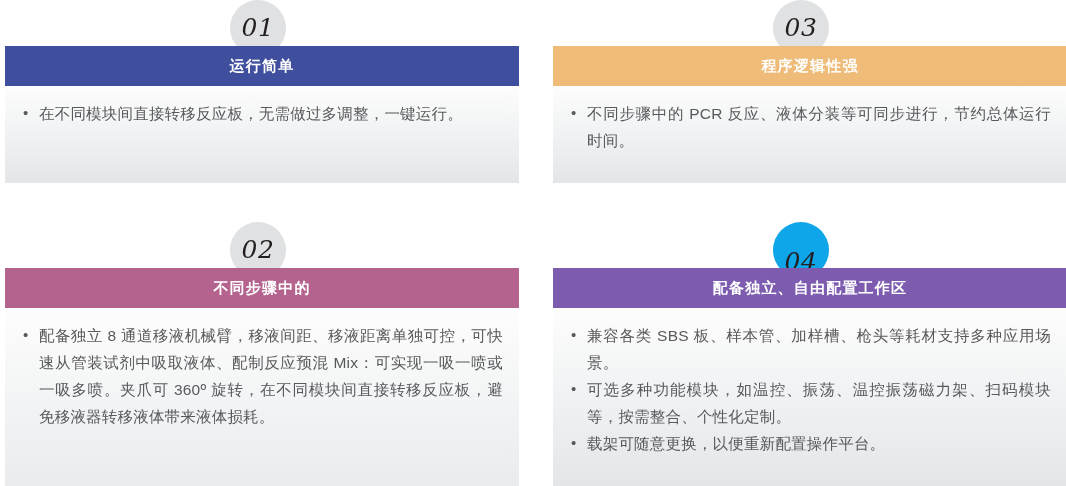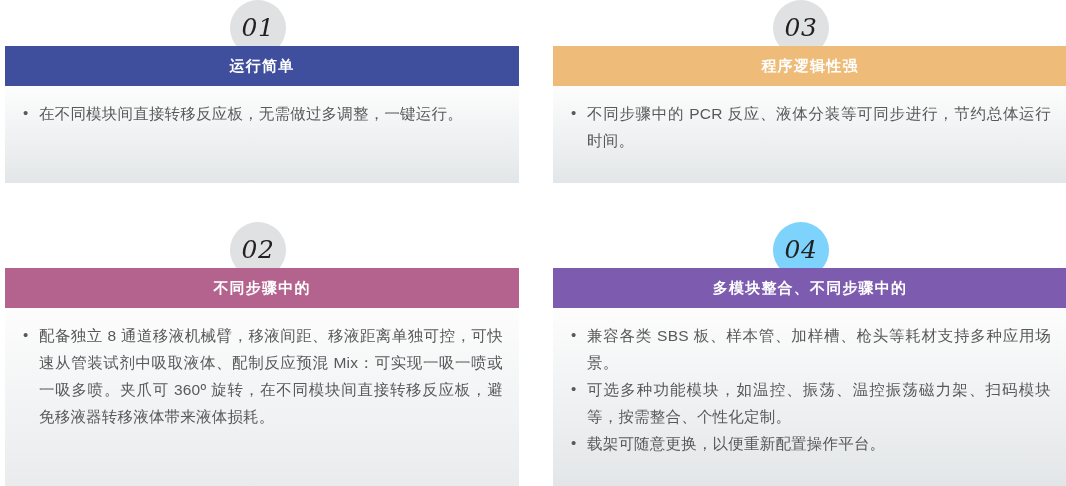--- a/index.html
+++ b/index.html
@@ -159,25 +159,25 @@
       <span>不同步骤中的</span>
     </div>
     <div class="card-body body-02" style="background: linear-gradient(rgb(253, 253, 253) 0%, rgb(227, 230, 232) 100%);">
       <ul class="bullets">
         <li style="color: rgb(88, 89, 91);">配备独立 8 通道移液机械臂，移液间距、移液距离单独可控，可快速从管装试剂中吸取液体、配制反应预混 Mix：可实现一吸一喷或一吸多喷。夹爪可 360º 旋转，在不同模块间直接转移反应板，避免移液器转移液体带来液体损耗。</li>
       </ul>
     </div>
   </div>
 
   <div class="card col-right row-bottom">
-    <div class="badge badge-04" style="background: #7dd3fc; color: rgb(35, 31, 32);">
+    <div class="badge badge-04" style="background: #0ea5e9; color: rgb(35, 31, 32); align-items: flex-end;">
       <span>04</span>
     </div>
     <div class="card-header" style="background: rgb(125, 92, 176);">
-      <span>多模块整合、不同步骤中的</span>
+      <span>配备独立、自由配置工作区</span>
     </div>
     <div class="card-body body-04" style="background: linear-gradient(rgb(253, 253, 253) 0%, rgb(227, 230, 232) 100%);">
       <ul class="bullets">
         <li style="color: rgb(88, 89, 91);">兼容各类 SBS 板、样本管、加样槽、枪头等耗材支持多种应用场景。</li>
         <li style="color: rgb(88, 89, 91);">可选多种功能模块，如温控、振荡、温控振荡磁力架、扫码模块等，按需整合、个性化定制。</li>
         <li style="color: rgb(88, 89, 91);">载架可随意更换，以便重新配置操作平台。</li>
       </ul>
     </div>
   </div>
 

